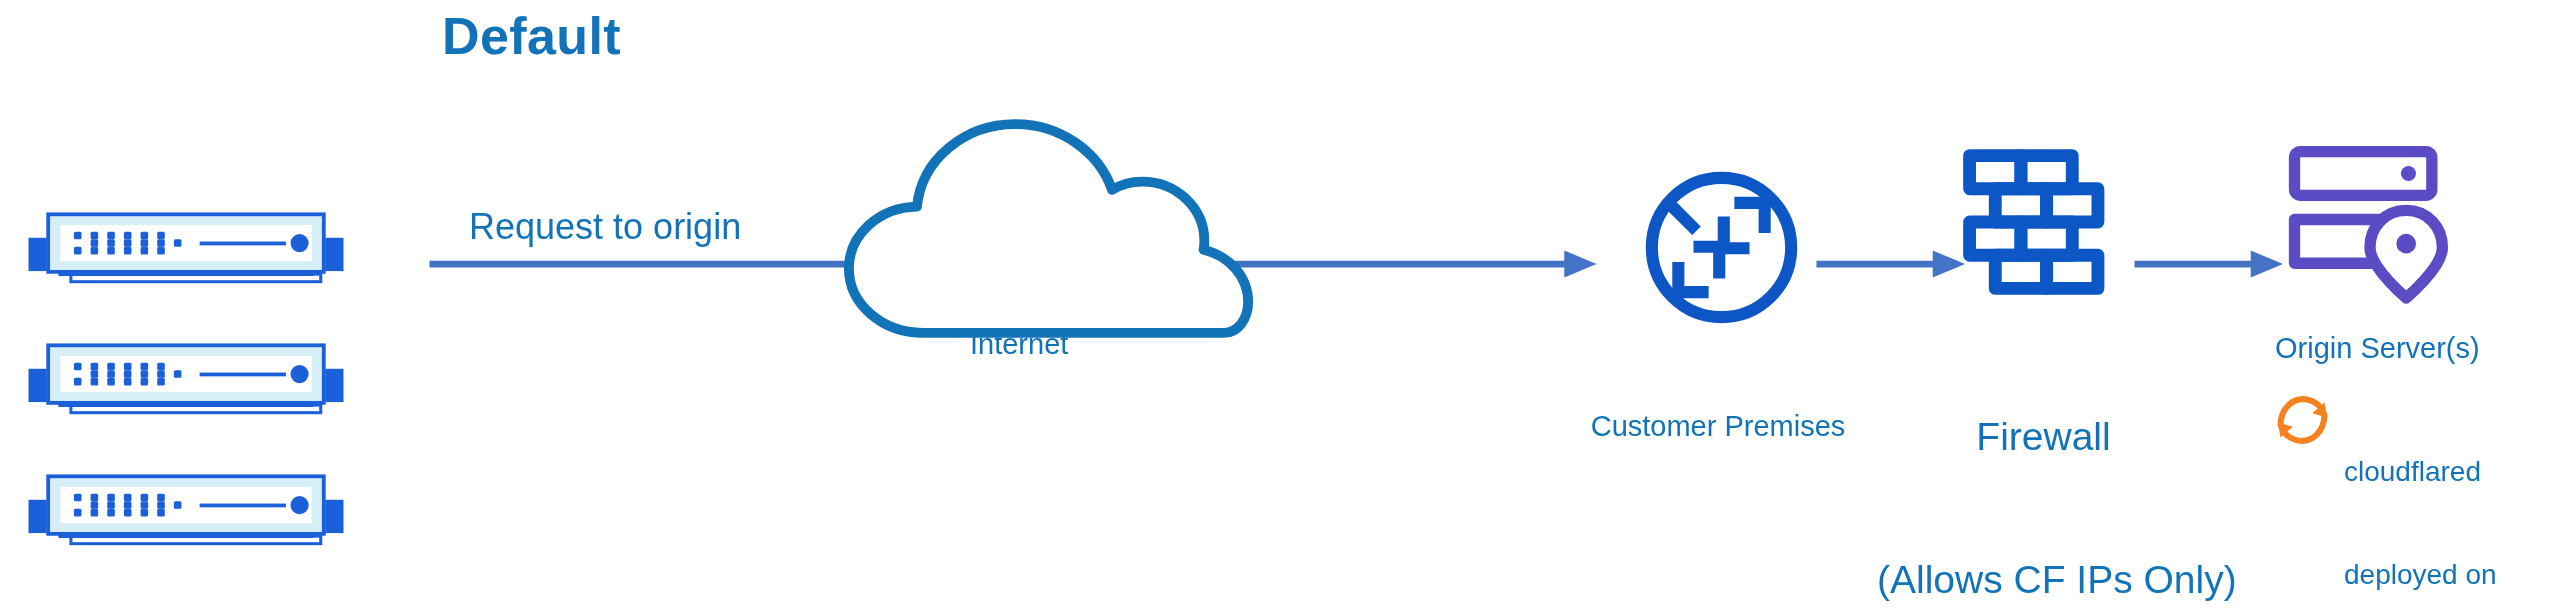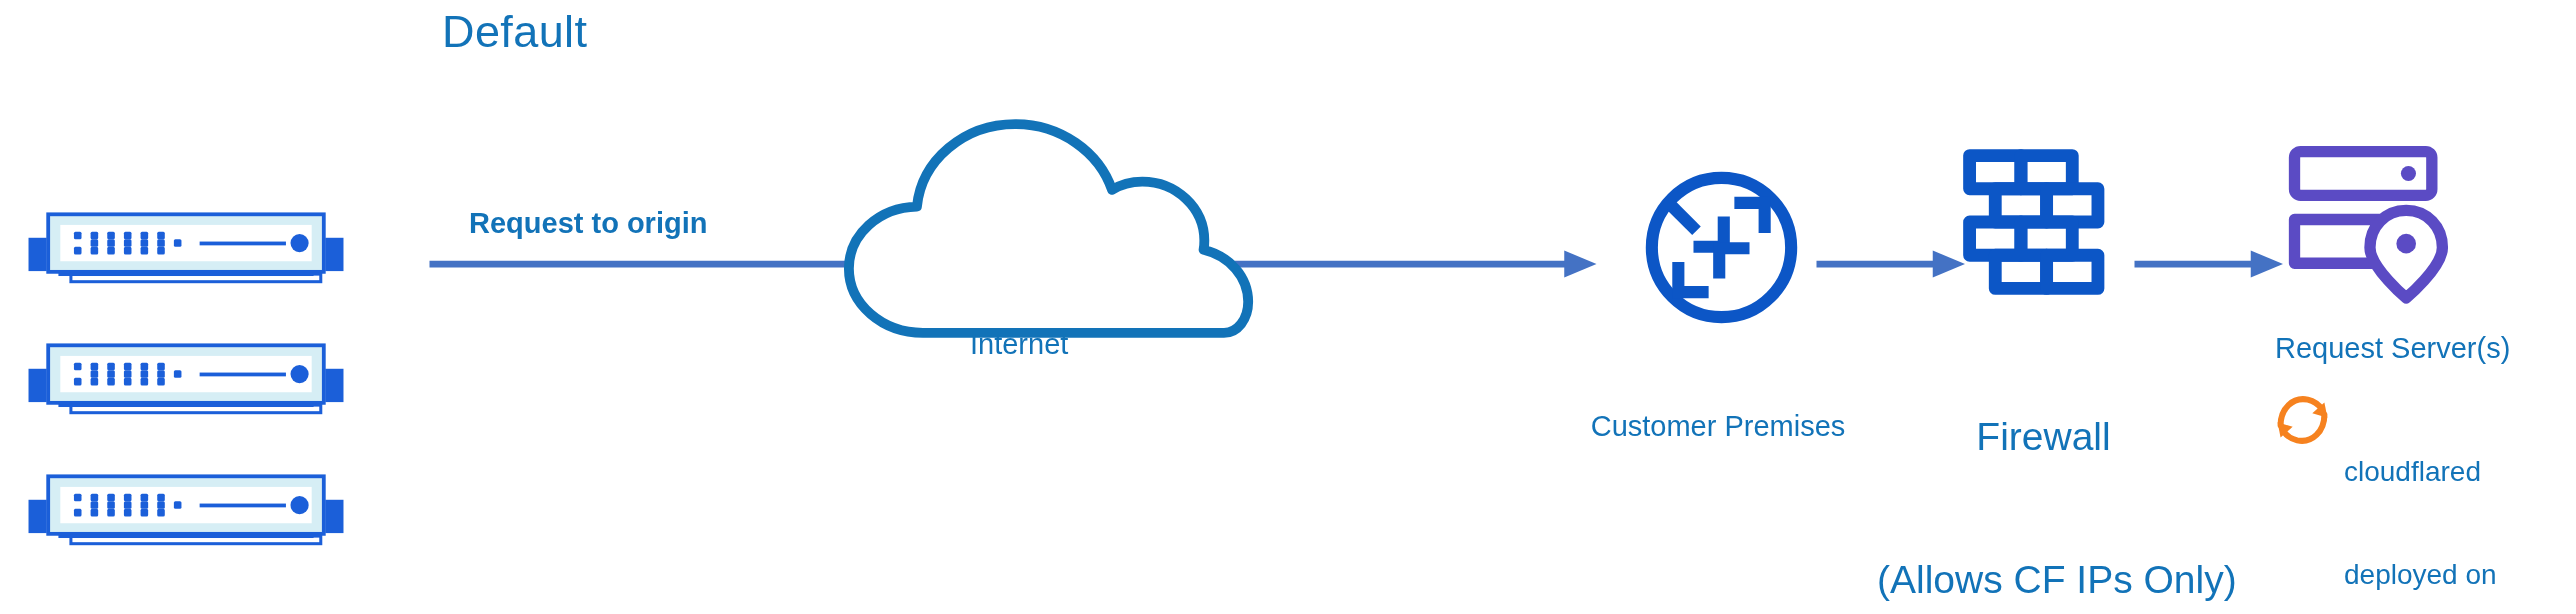--- a/index.html
+++ b/index.html
@@ -16,24 +16,25 @@
     height: 614px;
     background: #ffffff;
     overflow: hidden;
   }
   .abs { position: absolute; }
 
   
   #diagram-title {
     left: 442px;
     top: 6px;
-    font-size: 45px;
+    font-size: 52px;
     color: #1273B8;
     letter-spacing: 0.4px;
     white-space: nowrap;
+    font-weight: bold;
   }
 
   
   #cloudflare-logo {
     left: 41px;
     top: 106px;
     width: 303px;
     height: 102px;
   }
   #cloudflare-logo svg { display: block; }
@@ -53,22 +54,21 @@
     color: #1273B8;
     font-size: 28px;
     line-height: 1.18;
     white-space: pre;
   }
   .label-center { text-align: center; }
 
   #label-request-to-origin {
     left: 469px;
     top: 206px;
-    font-size: 29px;
-    font-weight: bold;
+    font-size: 36px;
   }
   #label-cf-ip {
     left: 390px;
     top: 278px;
     font-size: 29px;
     line-height: 1.2;
   }
   #label-internet {
     left: 970px;
     top: 304px;
@@ -310,21 +310,21 @@
   <div class="abs" id="origin-server-icon">
     <svg width="182" height="166" viewBox="0 0 240 220">
       <rect x="12" y="18" width="182" height="58" rx="8" fill="none" stroke="#5B4BC4" stroke-width="15"></rect>
       <circle cx="163" cy="47" r="10" fill="#5B4BC4"></circle>
       <path d="M12 108 L142 108 L142 166 L12 166 Z" fill="none" stroke="#5B4BC4" stroke-width="15" stroke-linejoin="round"></path>
       <path d="M160 96 C132 96 112 118 112 145 C112 172 160 212 160 212
                C160 212 208 172 208 145 C208 118 188 96 160 96 Z" fill="#ffffff" stroke="#5B4BC4" stroke-width="15" stroke-linejoin="round"></path>
       <circle cx="160" cy="140" r="13" fill="#5B4BC4"></circle>
     </svg>
   </div>
-  <div class="abs label" id="label-origin-server">Request Server(s)</div>
+  <div class="abs label" id="label-origin-server">Origin Server(s)</div>
 
   <div class="abs" id="cloudflared-icon">
     <svg width="68" height="68" viewBox="0 0 90 90">
       <path d="M14 52 C14 30 30 14 50 18 C58 20 64 24 68 30" fill="none" stroke="#F6821F" stroke-width="8" stroke-linecap="round"></path>
       <polygon points="72,22 76,42 56,36" fill="#F6821F"></polygon>
       <path d="M72 38 C72 60 56 76 36 72 C28 70 22 66 18 60" fill="none" stroke="#F6821F" stroke-width="8" stroke-linecap="round"></path>
       <polygon points="14,68 10,48 30,54" fill="#F6821F"></polygon>
     </svg>
   </div>
   <div class="abs label" id="label-cloudflared">

